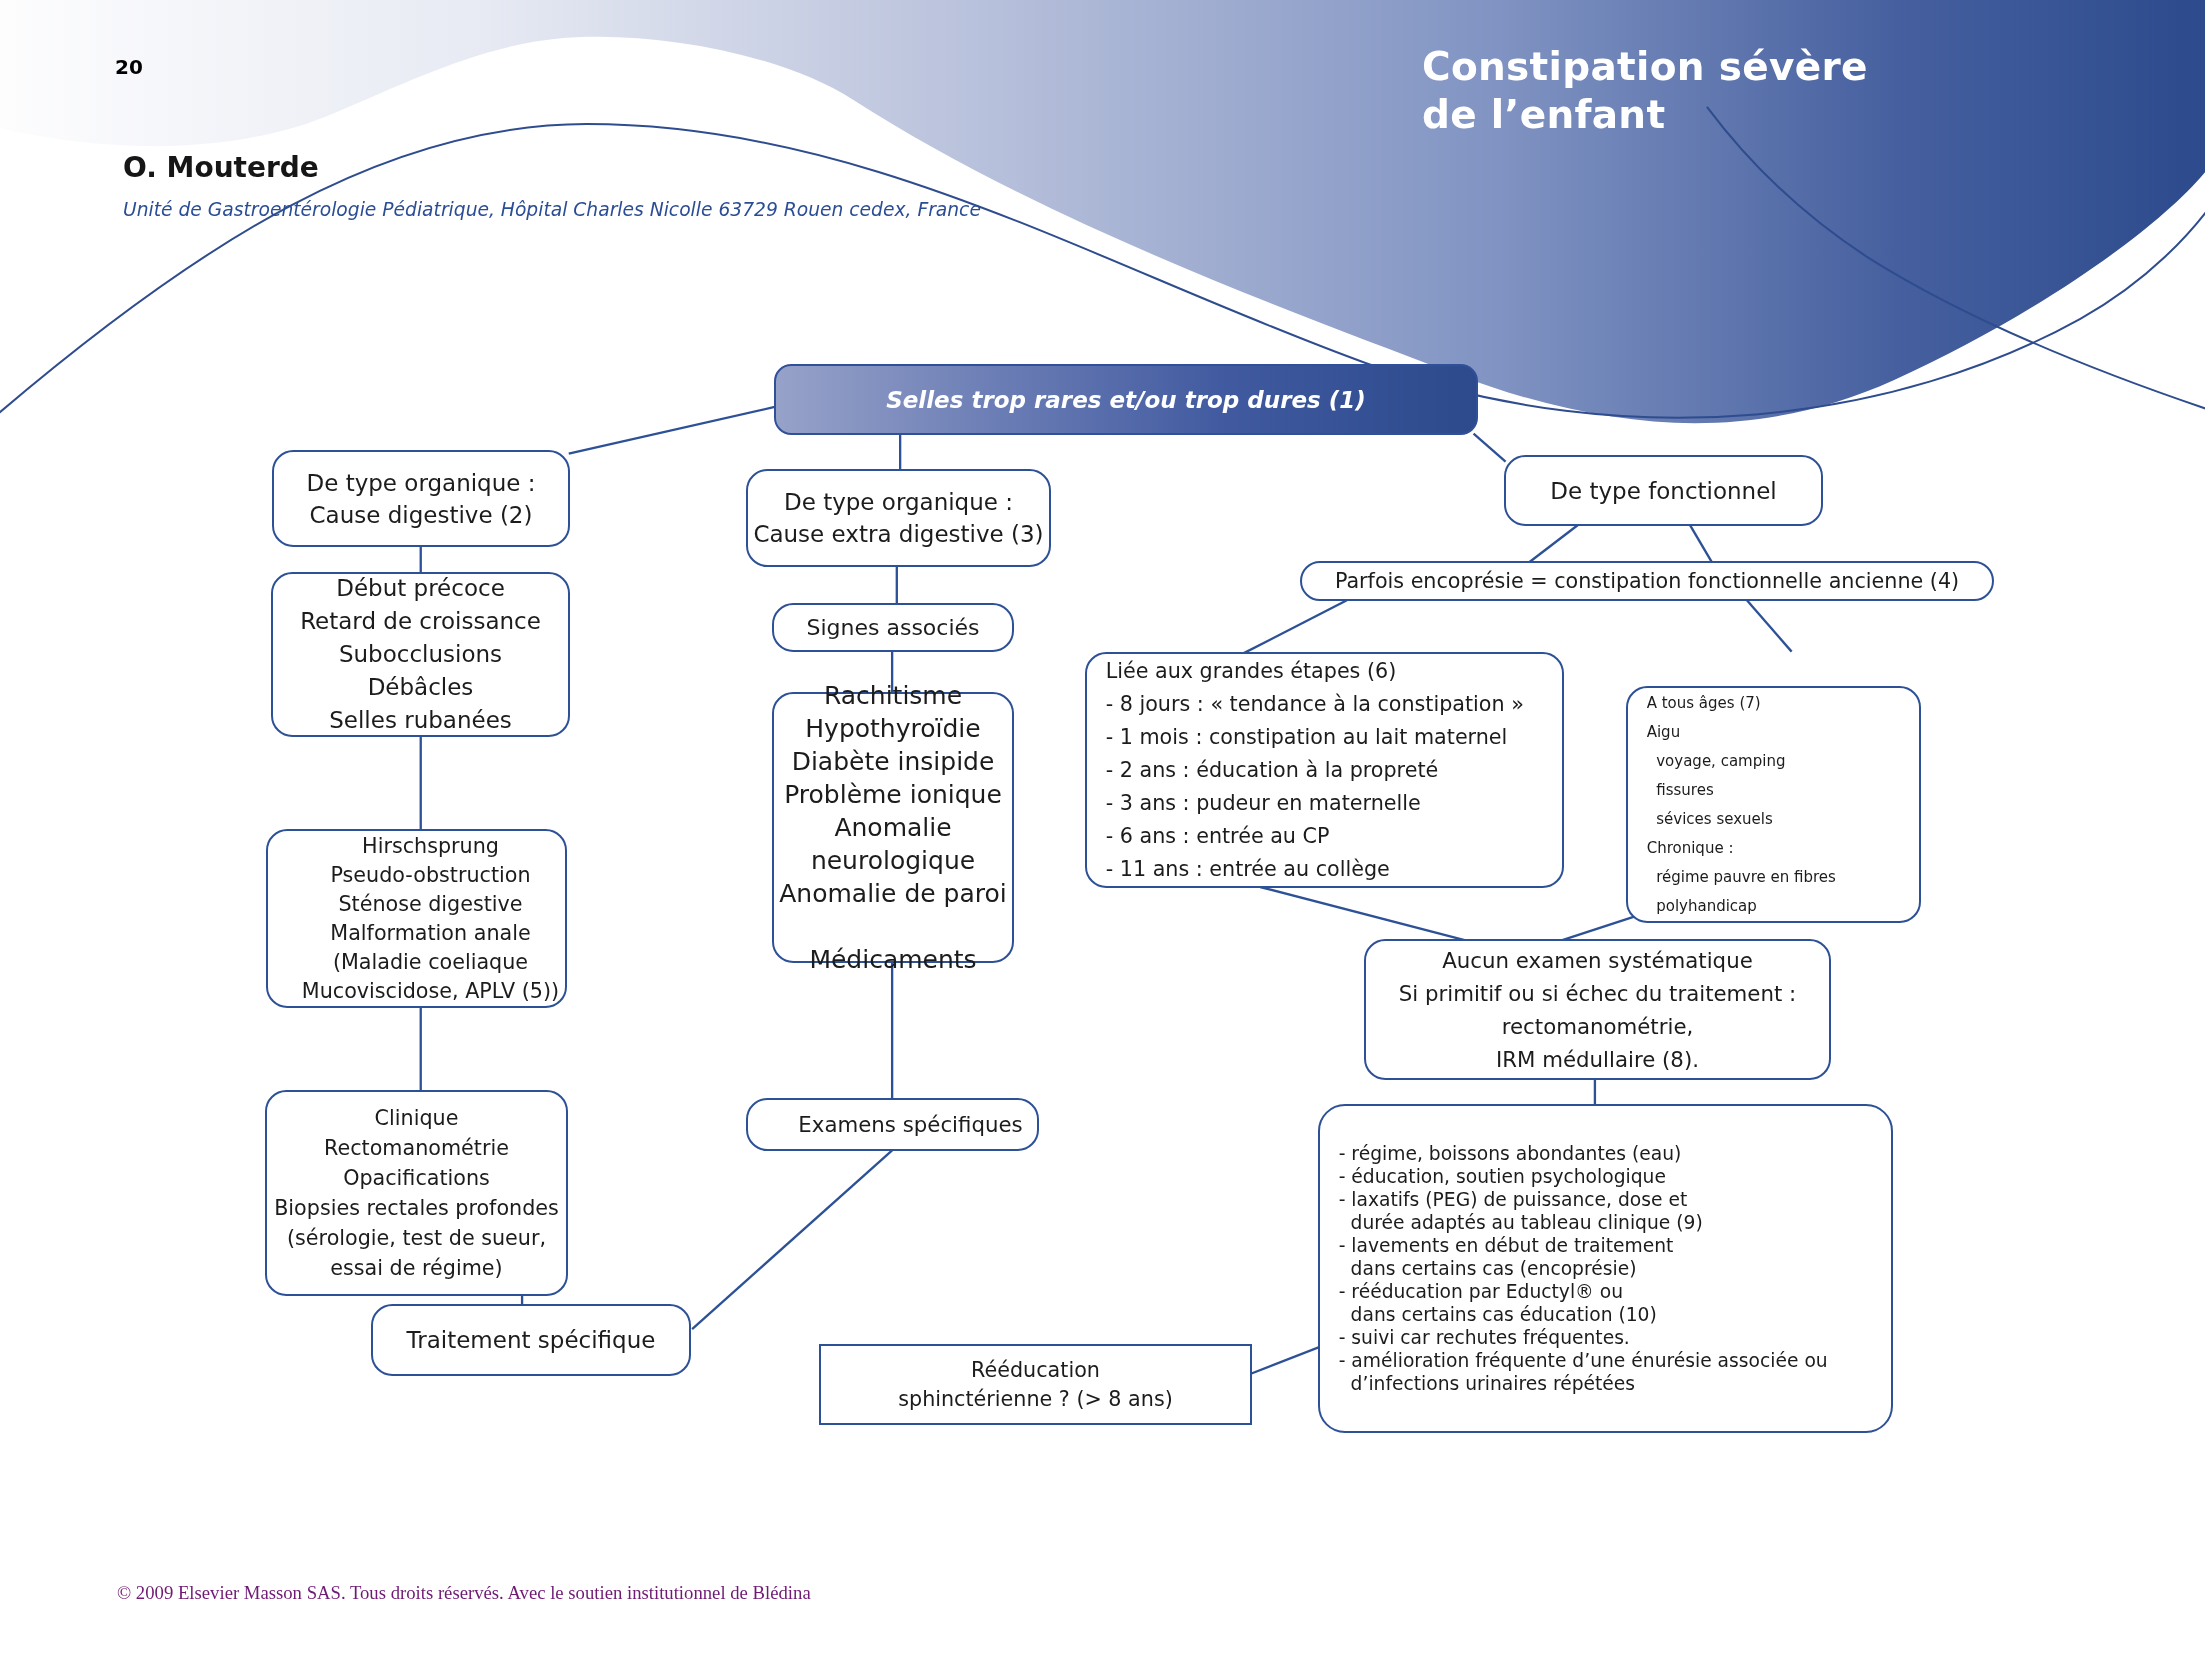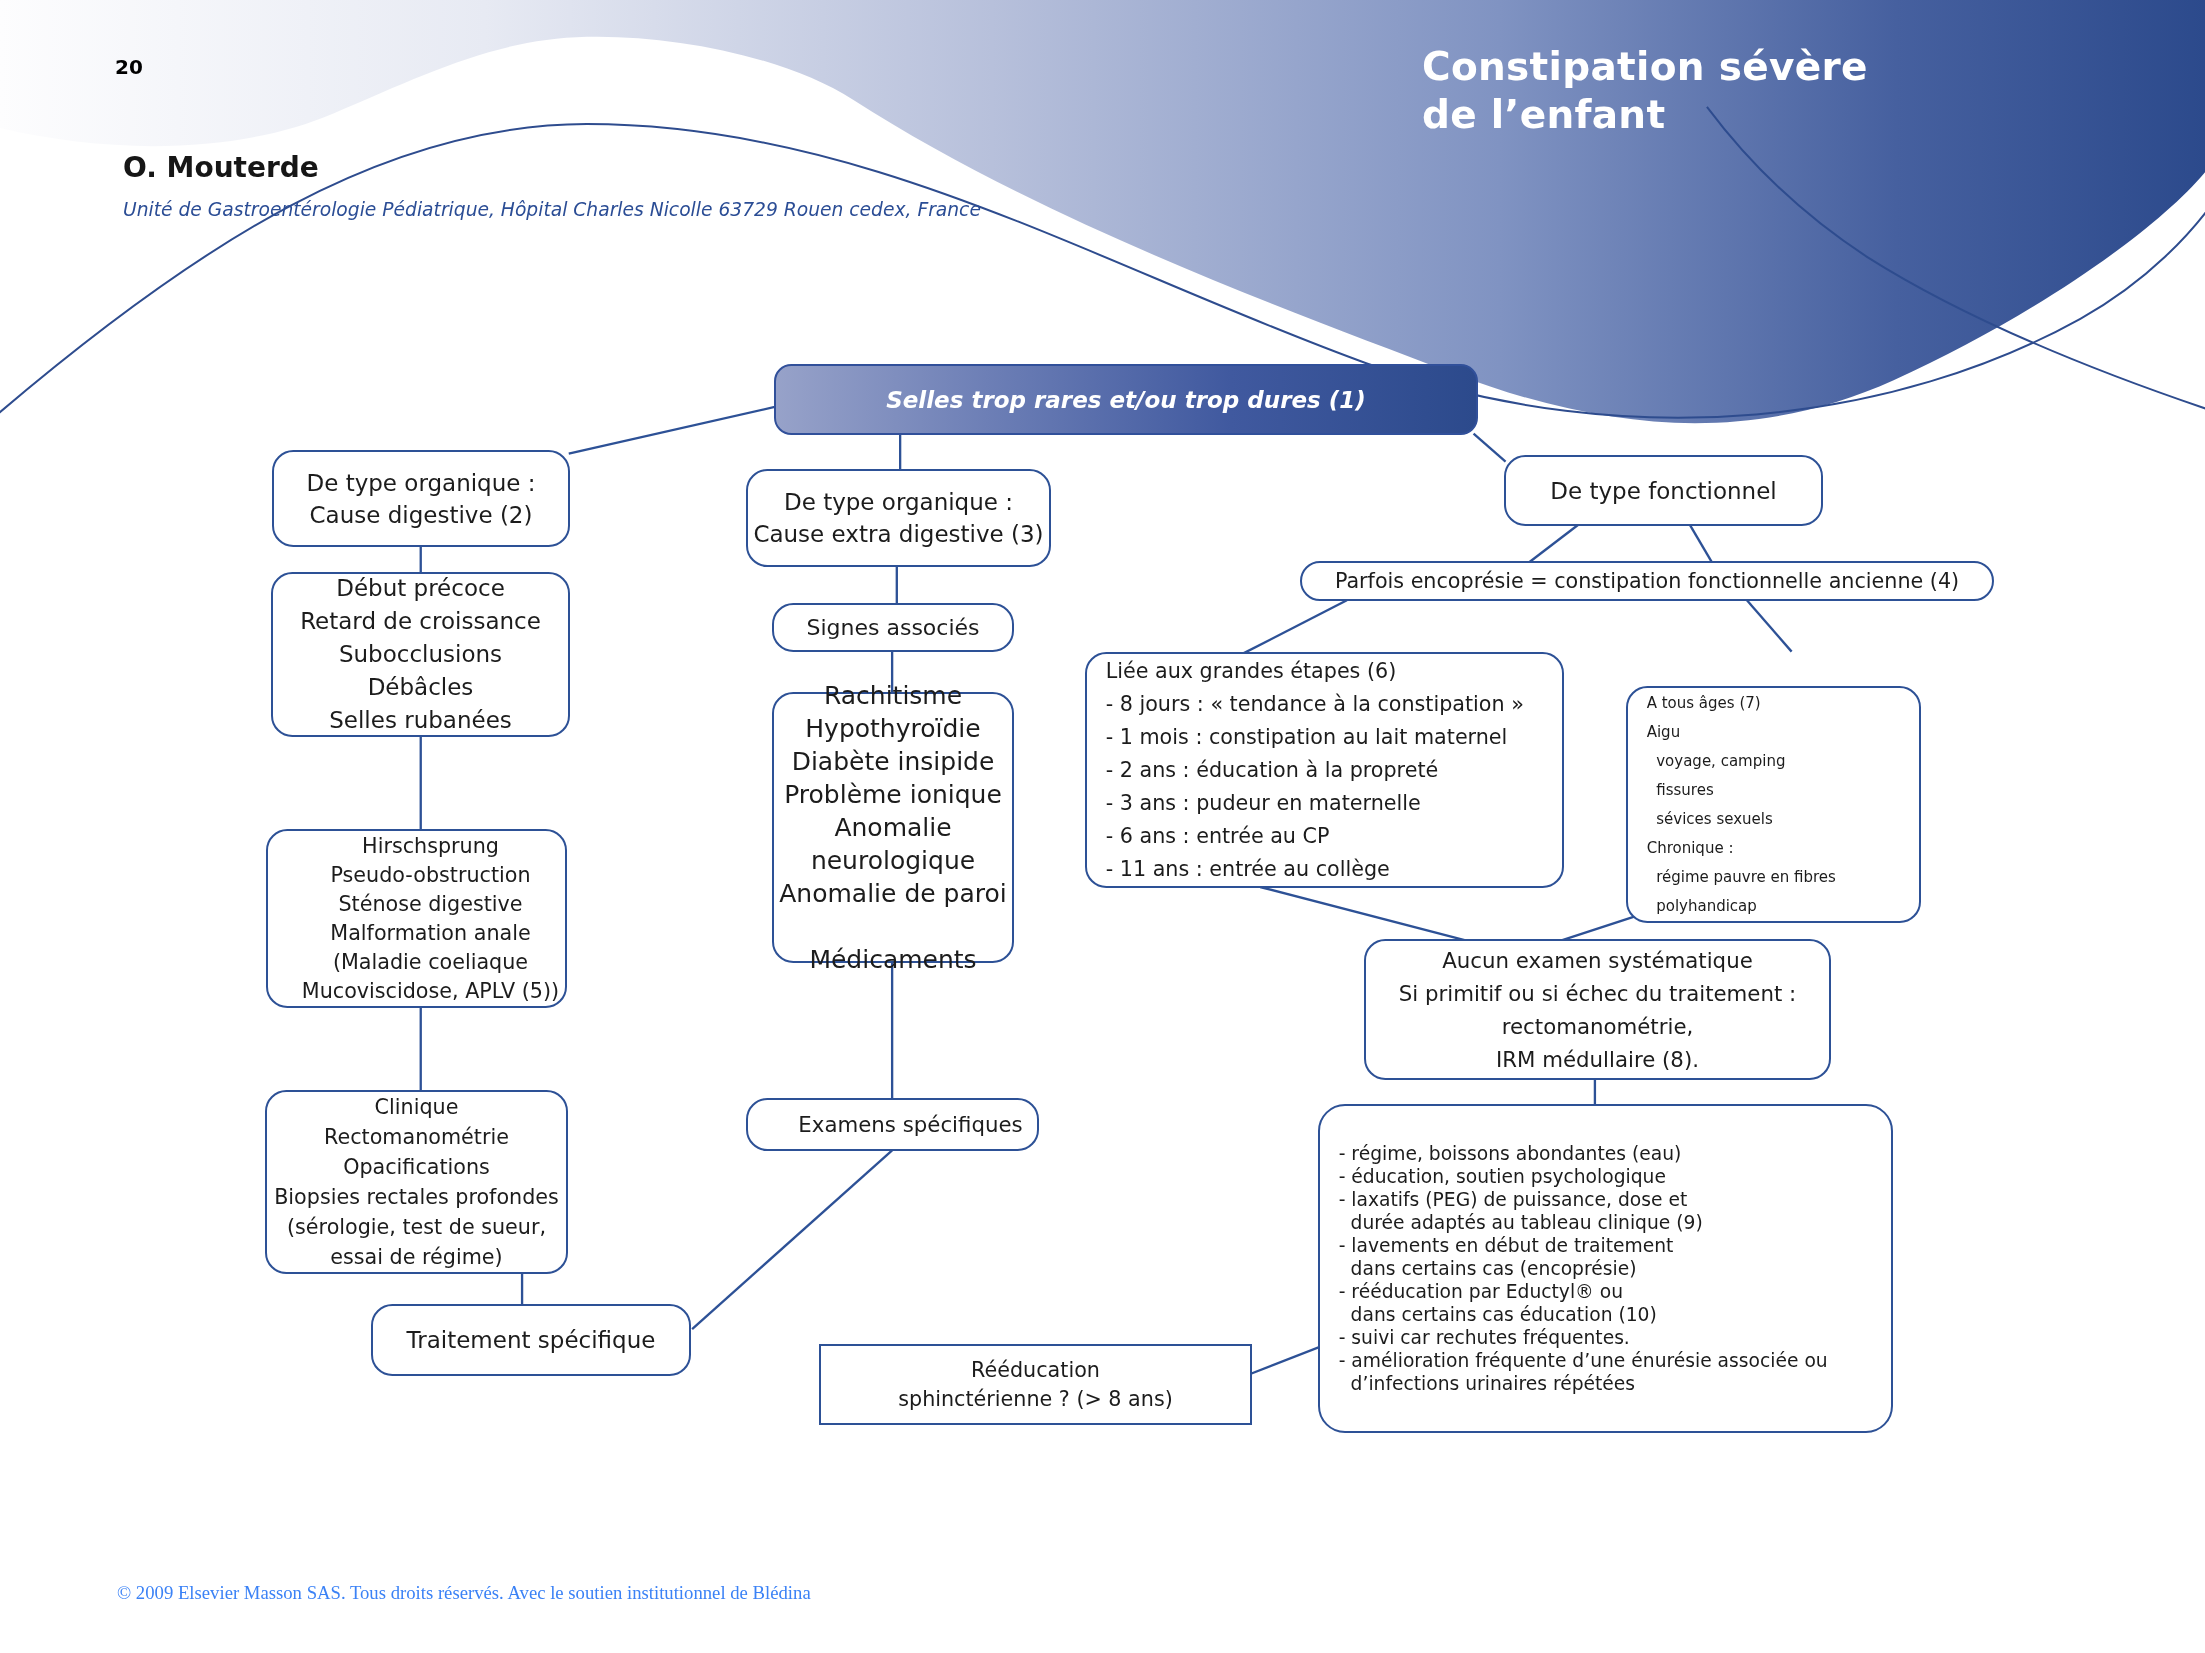--- a/index.html
+++ b/index.html
@@ -6,21 +6,21 @@
   #stage{position:relative;width:2205px;height:1654px;background:#ffffff;overflow:hidden;
          font-family:"DejaVu Sans","Liberation Sans",sans-serif;color:#1c1c1c;}
   svg{display:block;}
   .layer{position:absolute;left:0;top:0;}
   
   .page-num{position:absolute;left:115px;top:55px;font-size:20px;font-weight:bold;color:#000000;}
   .doc-title{position:absolute;left:1422px;top:43px;font-size:39px;line-height:48px;
              font-weight:bold;color:#ffffff;white-space:pre-wrap;letter-spacing:0.3px;}
   .author{position:absolute;left:123px;top:151px;font-size:28px;font-weight:bold;color:#161616;}
   .affiliation{position:absolute;left:123px;top:199px;font-size:18.7px;font-style:italic;color:#2b4d95;}
-  .copyright{position:absolute;left:117px;top:1582px;font-size:18.7px;color:#3b82f6;
+  .copyright{position:absolute;left:117px;top:1582px;font-size:18.7px;color:#701a75;
              font-family:"Liberation Serif","DejaVu Serif",serif;}
   
   .node{position:absolute;background:#ffffff;border:2px solid #2d5196;border-radius:21.3px;
         box-sizing:border-box;display:flex;align-items:center;justify-content:center;
         text-align:center;z-index:3;}
   .node .txt{white-space:pre-wrap;width:100%;}
   .node.left{justify-content:flex-start;text-align:left;}
   .node.left .txt{padding-left:18.7px;padding-right:4px;}
   .node.grad{background:linear-gradient(90deg,#97a2c9 0%,#6d7fb6 30%,#40599f 65%,#2c4a8c 100%);
              color:#ffffff;font-weight:bold;font-style:italic;border-color:#31509a;}
@@ -155,21 +155,21 @@
 Mucoviscidose, APLV (5))</div>
   </div>
 
   <div class="node" style="left:1364px;top:939px;width:467px;height:141px;font-size:21.3px;line-height:33px;">
     <div class="txt">Aucun examen systématique
 Si primitif ou si échec du traitement :
 rectomanométrie,
 IRM médullaire (8).</div>
   </div>
 
-  <div class="node" style="left:265px;top:1090px;width:303px;height:184px;font-size:20.7px;line-height:30px;">
+  <div class="node" style="left:265px;top:1090px;width:303px;height:206px;font-size:20.7px;line-height:30px;">
     <div class="txt">Clinique
 Rectomanométrie
 Opacifications
 Biopsies rectales profondes
 (sérologie, test de sueur,
 essai de régime)</div>
   </div>
 
   <div class="node" style="left:746px;top:1098px;width:293px;height:53px;font-size:21.3px;padding-left:36px;">
     <div class="txt">Examens spécifiques</div>

